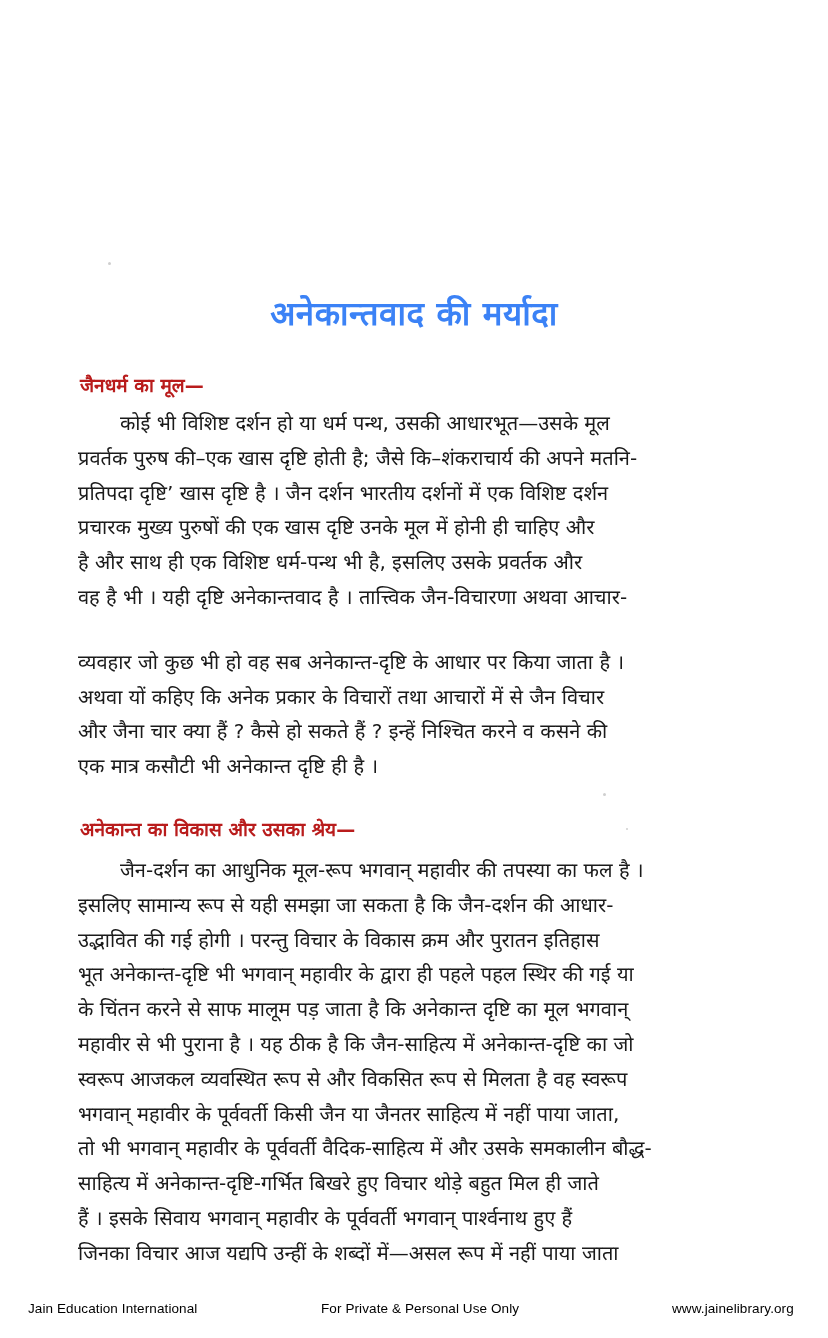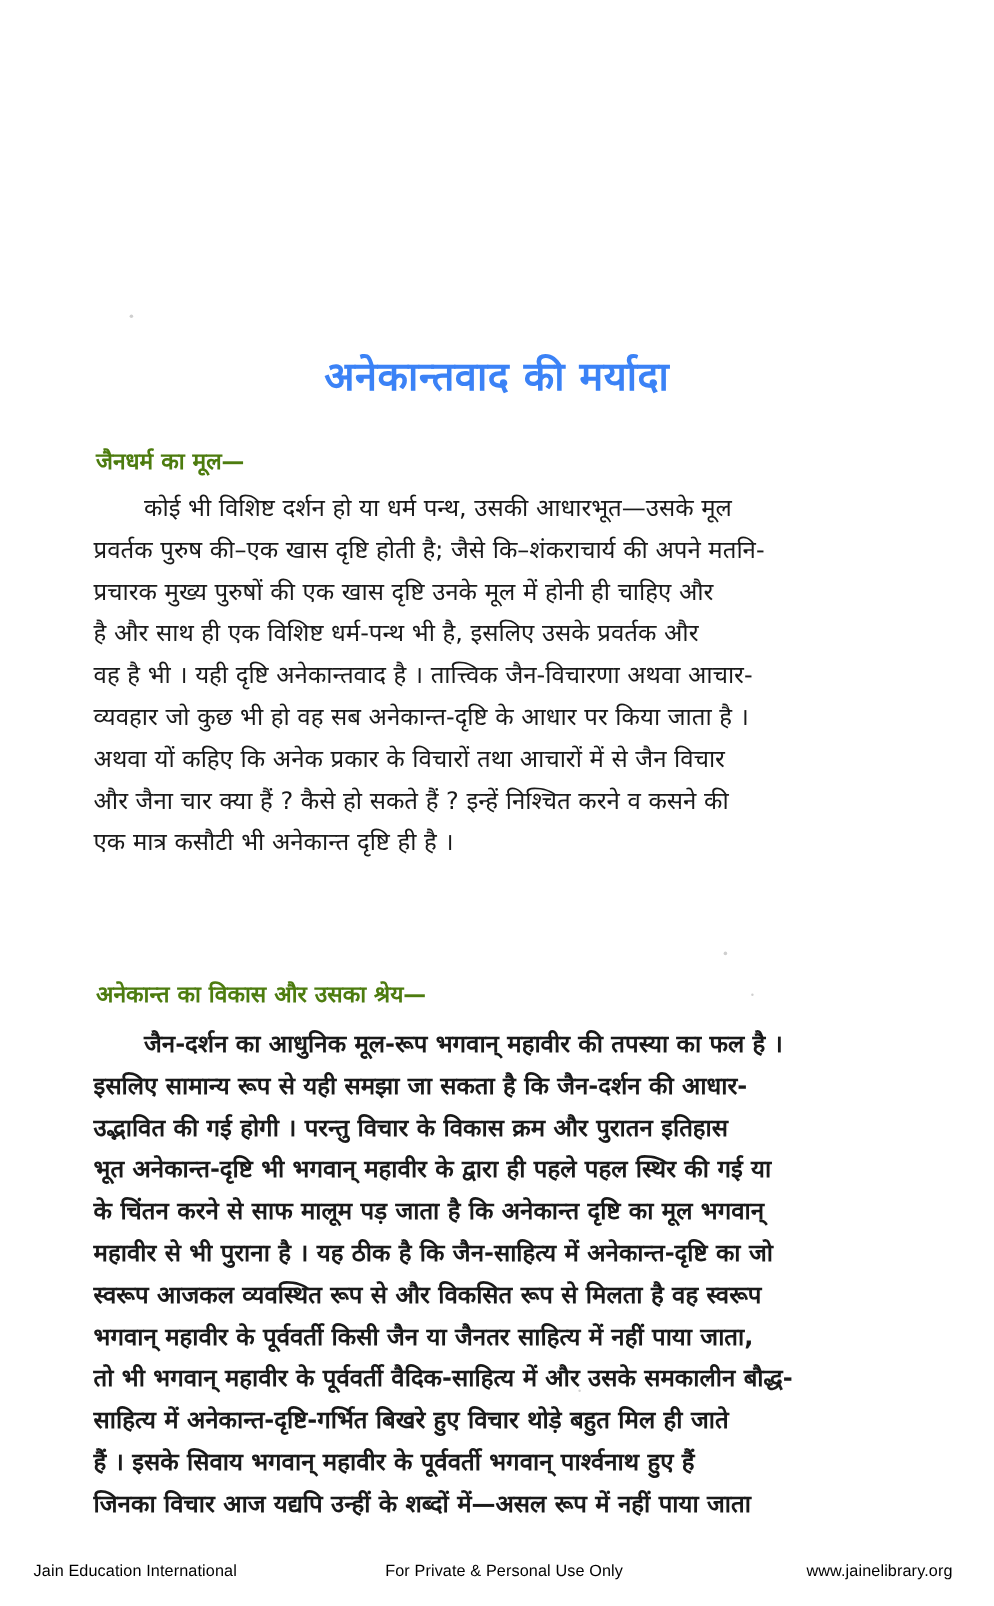--- a/index.html
+++ b/index.html
@@ -50,34 +50,34 @@
   }
 
   
   .section-heading {
     position: absolute;
     left: 2px;
     font-family: "DejaVu Sans", sans-serif;
     font-weight: 700;
     font-size: 19px;
     line-height: 1.2;
-    color: #4d7c0f;
+    color: #b91c1c;
     white-space: nowrap;
   }
   #heading-1 { top: 358px; }
   #heading-2 { top: 802px; }
 
   
   .body-block {
     position: absolute;
     left: 0;
     width: 672px;
   }
   #para-1 { top: 406px; }
-  #para-2 { top: 853px; font-weight: bold; }
+  #para-2 { top: 853px; }
 
   .text-line {
     display: block;
     font-family: "DejaVu Sans", sans-serif;
     font-size: 20px;
     line-height: 34.8px;
     color: #1a1a1a;
     white-space: nowrap;
     height: 34.8px;
     transform-origin: left center;
@@ -137,24 +137,25 @@
 
   <div id="content-column">
 
     <h1 class="doc-title">अनेकान्तवाद की मर्यादा</h1>
 
     <h2 class="section-heading" id="heading-1">जैनधर्म का मूल—</h2>
 
     <div class="body-block" id="para-1">
       <span class="text-line indent" style="transform: scaleX(1);">कोई भी विशिष्ट दर्शन हो या धर्म पन्थ, उसकी  आधारभूत—उसके मूल</span>
       <span class="text-line" style="transform: scaleX(1);">प्रवर्तक पुरुष की–एक खास दृष्टि होती है; जैसे कि–शंकराचार्य की अपने मतनि-</span>
+      <span class="text-line" style="transform: scaleX(1);">प्रतिपदा दृष्टि’ खास दृष्टि है ।  जैन दर्शन भारतीय दर्शनों में  एक विशिष्ट दर्शन</span>
       <span class="text-line" style="transform: scaleX(1);">प्रचारक मुख्य  पुरुषों की  एक  खास दृष्टि उनके मूल में होनी ही चाहिए और</span>
       <span class="text-line" style="transform: scaleX(1);">है और साथ  ही  एक विशिष्ट  धर्म-पन्थ भी है,  इसलिए  उसके प्रवर्तक और</span>
       <span class="text-line" style="transform: scaleX(1);">वह है भी । यही दृष्टि अनेकान्तवाद है । तात्त्विक जैन-विचारणा अथवा  आचार-</span>
-      <span class="text-line" style="transform: scaleX(1);">व्यवहार जो कुछ भी हो वह सब  अनेकान्त-दृष्टि के आधार पर किया जाता है ।</span>
+      <span class="text-line" style="transform: scaleX(1); margin-top: 30px;">व्यवहार जो कुछ भी हो वह सब  अनेकान्त-दृष्टि के आधार पर किया जाता है ।</span>
       <span class="text-line" style="transform: scaleX(1);">अथवा यों कहिए कि  अनेक प्रकार के  विचारों तथा आचारों में से  जैन विचार</span>
       <span class="text-line" style="transform: scaleX(1);">और जैना चार क्या हैं ?  कैसे  हो सकते हैं ?  इन्हें निश्चित करने व कसने की</span>
       <span class="text-line">एक मात्र कसौटी भी अनेकान्त दृष्टि ही है ।</span>
     </div>
 
     <h2 class="section-heading" id="heading-2">अनेकान्त का विकास और उसका श्रेय—</h2>
 
     <div class="body-block" id="para-2">
       <span class="text-line indent" style="transform: scaleX(1);">जैन-दर्शन का आधुनिक मूल-रूप भगवान्  महावीर की तपस्या का फल है ।</span>
       <span class="text-line" style="transform: scaleX(1);">इसलिए  सामान्य रूप से  यही समझा जा सकता है कि  जैन-दर्शन की आधार-</span>

